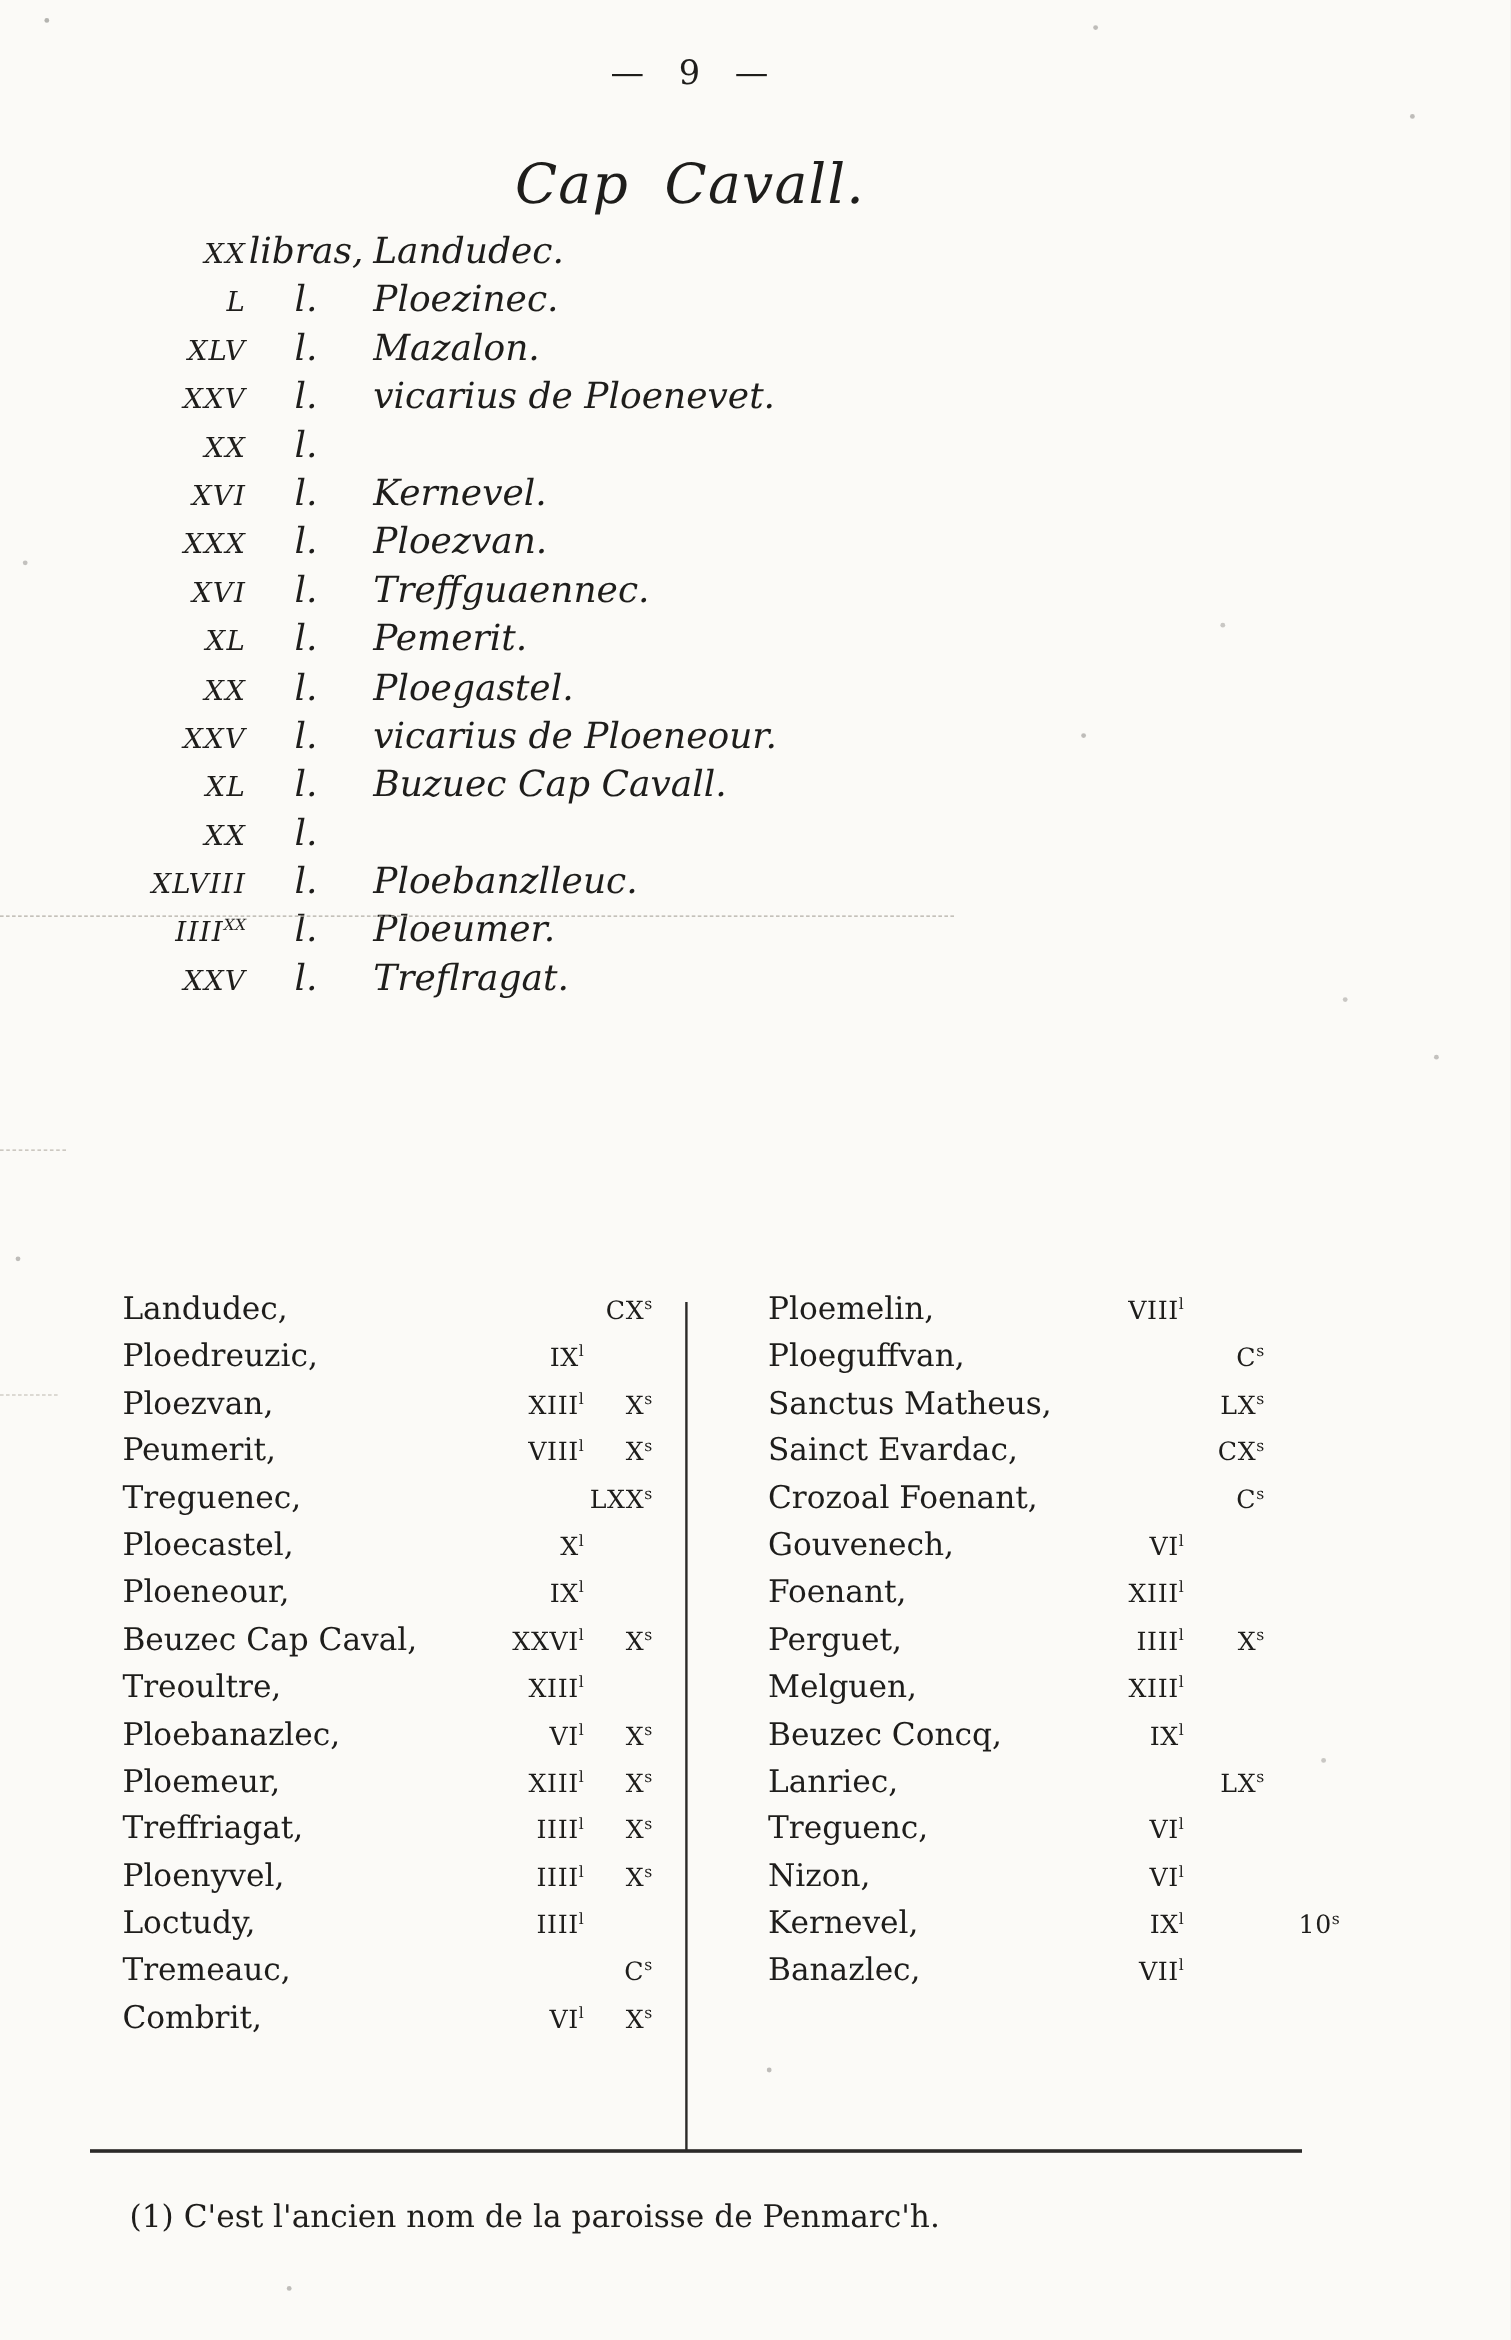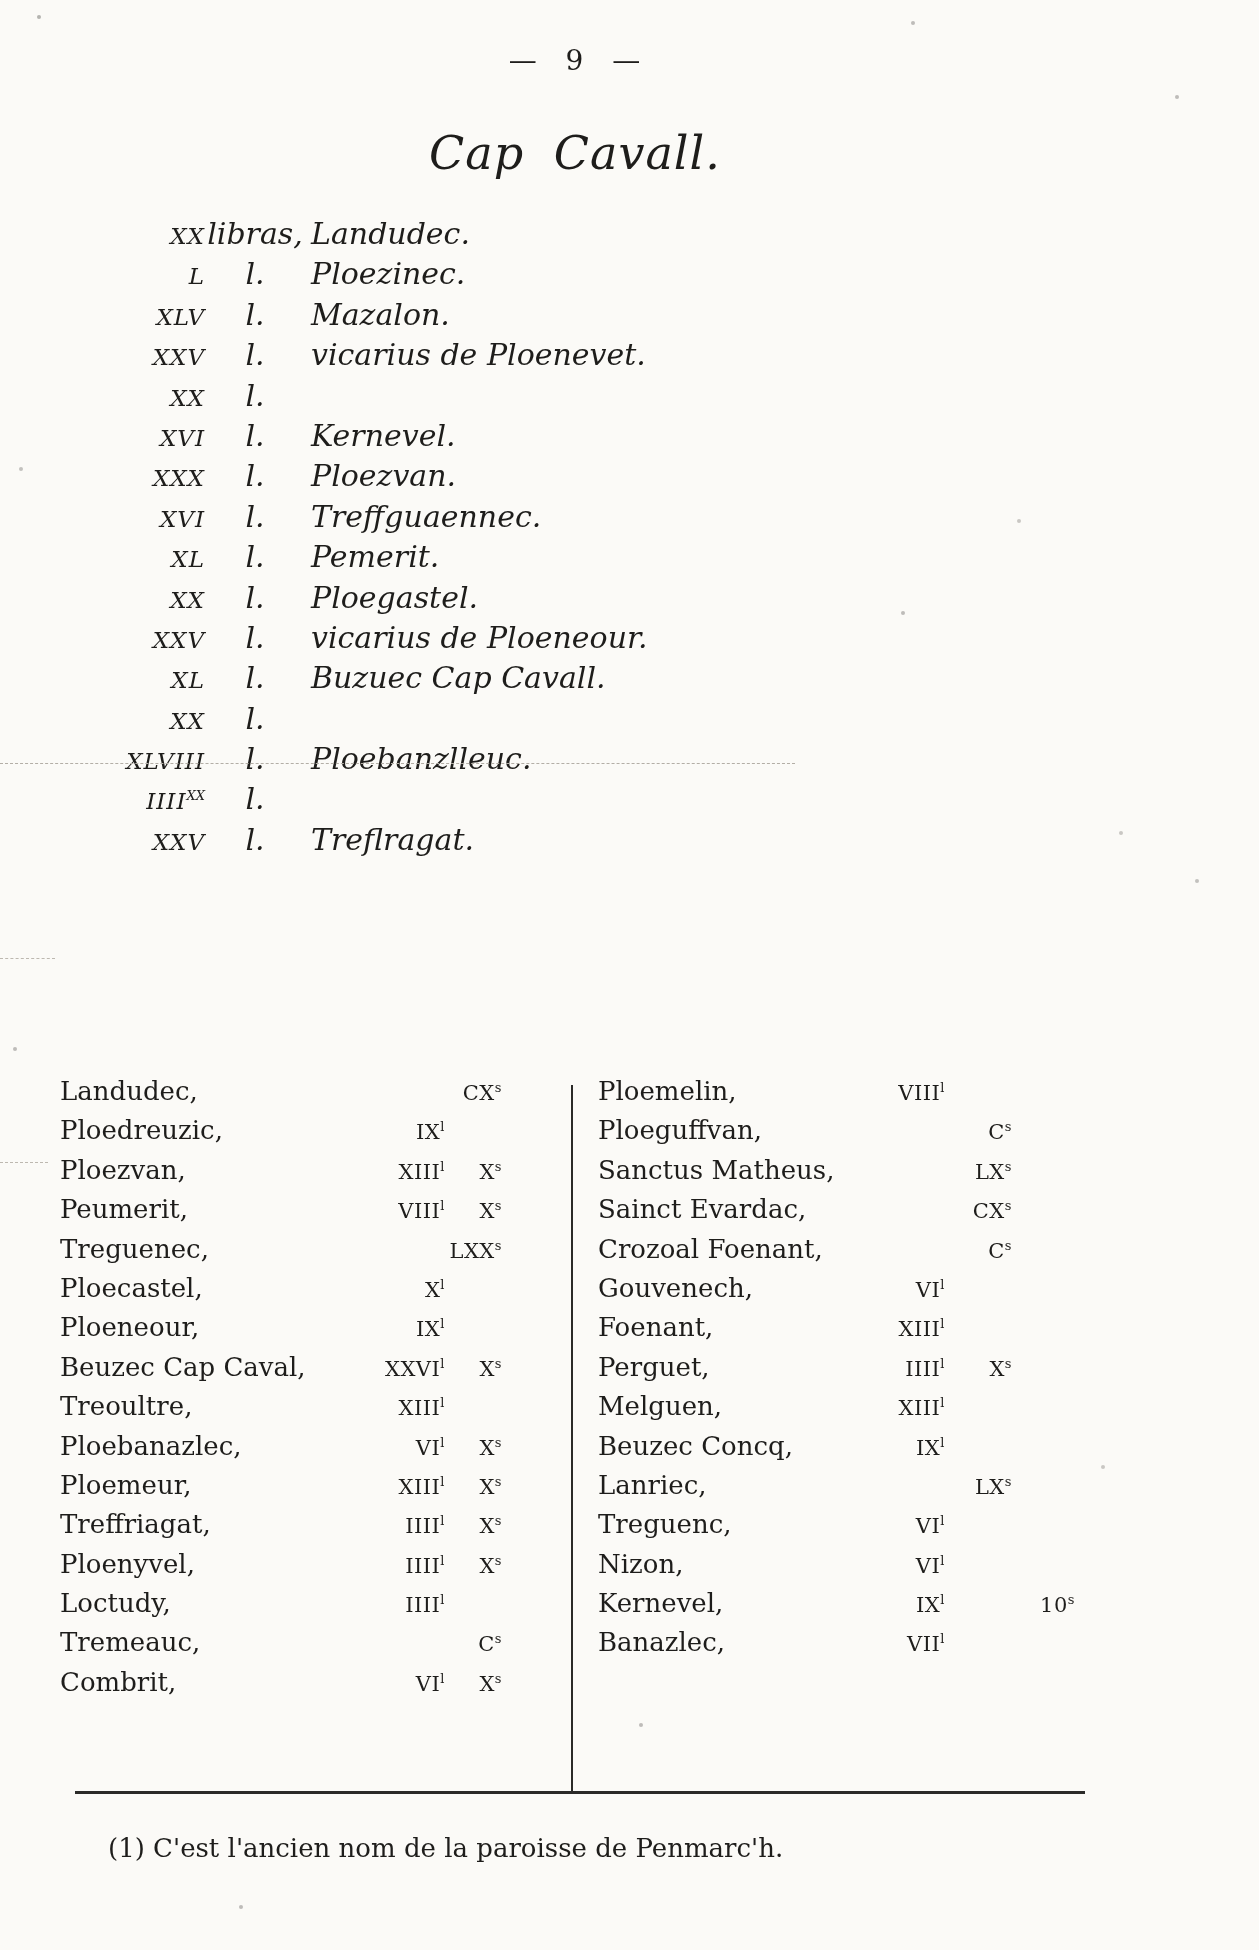--- a/index.html
+++ b/index.html
@@ -20,27 +20,27 @@
     text-align:center; font-style:italic; font-size:46px;
     word-spacing:14px; letter-spacing:1px;
   }
   .list { position:absolute; left:85px; top:192px; width:600px;font-style:italic; }
   .list-row {
     display:grid; grid-template-columns:120px 100px 370px;
     height:40.4px; align-items:baseline;
   }
   .amt  { text-align:right; font-size:23px; letter-spacing:1px; white-space:nowrap; }
   .amt sup { font-size:13px; letter-spacing:0; }
-  .unit { text-align:center; font-size:30px; white-space:nowrap;margin-top:24px; }
+  .unit { text-align:center; font-size:30px; white-space:nowrap; }
   .pname { text-align:left; font-size:30px; padding-left:6px; white-space:nowrap; }
 
   .tax-table { position:absolute; top:1076px; }
   .tax-table.left  { left:60px;  }
   .tax-table.right { left:598px; }
-  .t-row { display:grid; height:39.4px; align-items:baseline; }
+  .t-row { display:grid; height:39.4px; align-items:baseline;margin-left:42px; }
   .tax-table.left  .t-row { grid-template-columns:245px 140px 57px; }
   .tax-table.right .t-row { grid-template-columns:215px 132px 67px 63px; }
   .t-name { font-size:26px; white-space:nowrap; }
   .t-val  { text-align:right; font-size:21px; letter-spacing:0.5px; white-space:nowrap; }
   .t-val sup { font-size:13px; }
 
   .col-divider { position:absolute; left:571px; top:1085px; width:2px; height:708px; background:#2b2a28; }
   .bottom-rule { position:absolute; left:75px; top:1791px; width:1010px; height:3px; background:#2b2a28; }
   .footnote { position:absolute; left:108px; top:1833px; font-size:26px; }
 
@@ -139,20 +139,21 @@
       <span class="unit">l.</span>
     </div>
       <div class="list-row">
       <span class="amt"><span>XLVIII</span><sup></sup></span>
       <span class="unit">l.</span>
       <span class="pname">Ploebanzlleuc.</span>
     </div>
       <div class="list-row">
       <span class="amt"><span>IIII</span><sup>XX</sup></span>
       <span class="unit">l.</span>
+      <span class="pname">Ploeumer.</span>
     </div>
       <div class="list-row">
       <span class="amt"><span>XXV</span><sup></sup></span>
       <span class="unit">l.</span>
       <span class="pname">Treflragat.</span>
     </div>
     </div>
 
   <div class="tax-table left">
 

